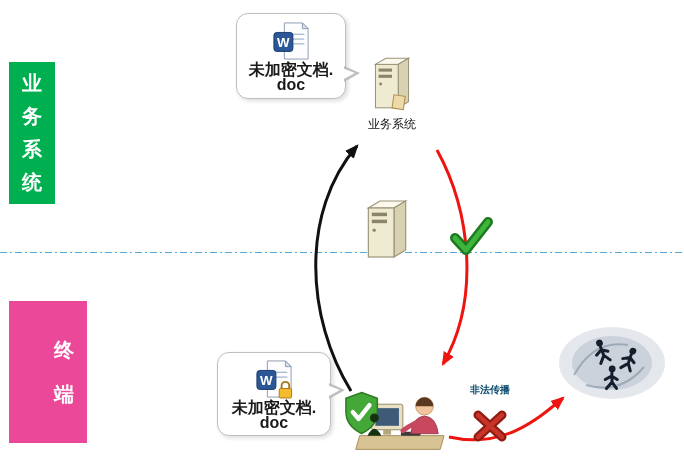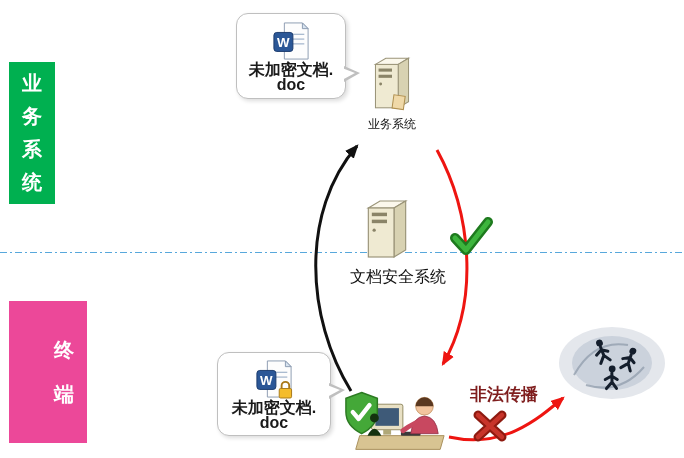--- a/index.html
+++ b/index.html
@@ -31,21 +31,21 @@
         border-width:7px 0 9px 16px;border-color:transparent transparent transparent #BFBFBF;}
   .tail-inner{position:absolute;left:100%;margin-left:-3px;width:0;height:0;border-style:solid;
         border-width:5px 0 7px 13px;border-color:transparent transparent transparent #fff;}
   .callout-unencrypted .tail{top:52px;} .callout-unencrypted .tail-inner{top:54px;}
   .callout-encrypted .tail{top:30px;}  .callout-encrypted .tail-inner{top:32px;}
 
   
   .node-label{font-size:12px;color:#111;text-align:center;}
   .label-business{left:352px;top:116px;width:80px;}
   .label-security{left:336px;top:267px;width:124px;font-size:16px;font-family:"Liberation Serif","DejaVu Serif",serif;}
-  .illegal{left:470px;top:383px;width:80px;font-size:17px;font-weight:bold;color:#7f1d1d;}
+  .illegal{left:470px;top:383px;width:80px;font-size:10px;font-weight:bold;color:#0c4a6e;}
 
   svg{display:block;}
   .noptr{pointer-events:none;}
 </style>
 </head>
 <body>
 
 <div class="canvas">
 
   <div class="abs band band-business">
@@ -99,21 +99,20 @@
   <div class="abs node-label label-business">业务系统</div>
 
   <svg class="abs" style="left:358px;top:194px;" width="58" height="70" viewBox="0 0 48 60">
     <polygon points="8,12 18,6 40,6 30,12" fill="#FBF8EC" stroke="#9A9478" stroke-width="1"></polygon>
     <polygon points="30,12 40,6 40,48 30,54" fill="#D8D2B2" stroke="#9A9478" stroke-width="1"></polygon>
     <rect x="8" y="12" width="22" height="42" fill="#EFEAD2" stroke="#9A9478" stroke-width="1"></rect>
     <rect x="11" y="16" width="13" height="3" fill="#8A8468"></rect>
     <rect x="11" y="22" width="13" height="3" fill="#8A8468"></rect>
     <circle cx="13" cy="31" r="1.4" fill="#8A8468"></circle>
   </svg>
-  <div class="abs node-label label-security">文档安全系统</div>
 
   <div class="abs callout callout-encrypted">
     <svg width="38" height="42" viewBox="0 0 40 42">
       <path d="M13,2 h19 l6,6 v32 h-25 z" fill="#FDFDFD" stroke="#8A9AB0" stroke-width="1"></path>
       <path d="M32,2 l6,6 h-6 z" fill="#D8E4F0" stroke="#8A9AB0" stroke-width="1"></path>
       <line x1="17" y1="14" x2="34" y2="14" stroke="#AABBD0" stroke-width="1.4"></line>
       <line x1="17" y1="19" x2="34" y2="19" stroke="#AABBD0" stroke-width="1.4"></line>
       <rect x="2" y="12" width="20" height="20" rx="3" fill="#2B5797" stroke="#1A3A6B"></rect>
       <text x="12" y="27" text-anchor="middle" font-size="14" font-weight="bold" fill="#fff">W</text>
       <path d="M28,31 v-3 a4,4 0 0 1 8,0 v3" fill="none" stroke="#A87818" stroke-width="2"></path>

